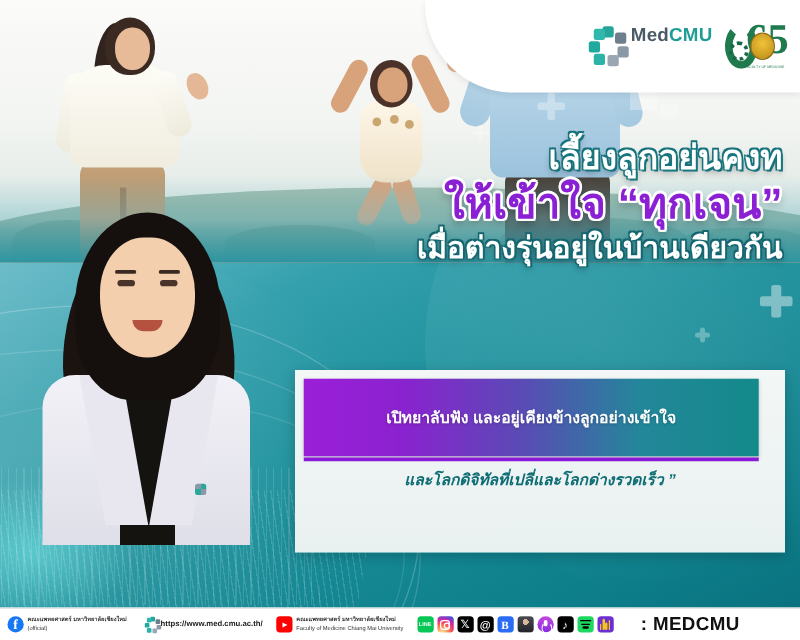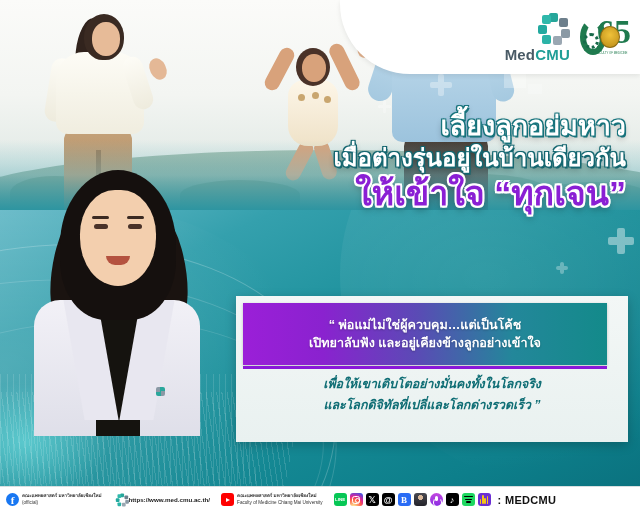--- a/index.html
+++ b/index.html
@@ -127,21 +127,21 @@
   #header-curve {
     position:absolute; right:0; top:0; width:300px; height:74px;
     background:#ffffff;
     border-bottom-left-radius:70px;
     box-shadow:0 2px 5px rgba(0,0,0,.08);
     z-index:6;
   }
   #logo-bar { position:absolute; right:0; top:0; width:300px; height:74px;
               display:flex; align-items:center; justify-content:flex-end; gap:10px;
               padding-right:14px; z-index:7; }
-  #medcmu-logo { display:flex; flex-direction:column; align-items:flex-end; gap:2px; }
+  #medcmu-logo { display:flex; flex-direction:row; align-items:flex-start; gap:2px; }
   .med-mark { width:32px; height:32px; position:relative; }
   .med-mark i { position:absolute; width:9px; height:9px; border-radius:2px;
                 background:#1fb2a6; display:block; }
   .med-mark i:nth-child(1){ left:11px; top:0; background:#26a69a; }
   .med-mark i:nth-child(2){ left:21px; top:5px; background:#6d7f8c; }
   .med-mark i:nth-child(3){ left:23px; top:16px; background:#8a99a5; }
   .med-mark i:nth-child(4){ left:15px; top:23px; background:#9aa7b2; }
   .med-mark i:nth-child(5){ left:4px; top:22px; background:#2bb3a7; }
   .med-mark i:nth-child(6){ left:0px; top:12px; background:#22a99f; }
   .med-mark i:nth-child(7){ left:4px; top:2px; background:#2fb8ab; }
@@ -272,21 +272,21 @@
   .ic-x  { background:#000; border-radius:3px; font-size:9px; }
   .ic-th { background:#000; border-radius:3px; font-size:9px; }
   .ic-bd { background:#2a6cf5; border-radius:3px; font-size:9px; font-family:"Liberation Serif",serif; }
   .ic-ph { background:#555; border-radius:3px; overflow:hidden;
            background-image:radial-gradient(circle at 50% 35%, #d8b79a 0 22%, rgba(0,0,0,0) 23%),
                             linear-gradient(180deg,#4a4a52,#23232a); }
   .ic-ap { background:linear-gradient(180deg,#c348e0,#8a2be2); border-radius:50%; }
   .ic-tt { background:#000; border-radius:3px; font-size:9px; }
   .ic-sp { background:#1ed760; border-radius:3px; }
   .ic-mw { background:#6b2fd4; border-radius:3px; }
-  .f-brand { font-size:11px; font-weight:700; color:#111; letter-spacing:.3px; margin-left:2px; white-space:nowrap;text-align:center; }
+  .f-brand { font-size:15px; font-weight:700; color:#111; letter-spacing:.3px; margin-left:17px; white-space:nowrap;text-align:center; }
   .ig-ring { width:8px;height:8px;border:1.4px solid #fff;border-radius:2.6px; position:relative; }
   .ig-ring::after{ content:""; position:absolute; left:1.6px; top:1.6px; width:3.2px;height:3.2px;
                    border:1.2px solid #fff; border-radius:50%; }
   .sp-bars{ width:9px;height:7px; position:relative; }
   .sp-bars i{ position:absolute; left:0; width:9px; height:1.3px; border-radius:2px; background:#000; }
   .sp-bars i:nth-child(1){ top:0; } .sp-bars i:nth-child(2){ top:2.8px; width:7px; left:1px;}
   .sp-bars i:nth-child(3){ top:5.4px; width:5px; left:2px;}
   .mw-bars{ width:9px;height:9px; position:relative; }
   .mw-bars i{ position:absolute; bottom:0; width:1.6px; background:#f5c518; border-radius:1px; }
   .mw-bars i:nth-child(1){ left:0; height:5px;}
@@ -380,23 +380,23 @@
     <div id="anniv-logo">
       <div class="an-6"></div>
       <div class="an-5">65</div>
       <div class="an-seal"></div>
       <div class="an-gear"></div>
       <div class="an-sub">FACULTY OF MEDICINE</div>
     </div>
   </div>
 
   <div id="headline">
-    <div class="hl hl-1">เลี้ยงลูกอย่มหาว</div>
+    <div class="hl hl-1">เลี้ยงลูกอย่นคงท</div>
+    <div class="hl hl-2">ให้เข้าใจ “ทุกเจน”</div>
     <div class="hl hl-3">เมื่อต่างรุ่นอยู่ในบ้านเดียวกัน</div>
-    <div class="hl hl-2">ให้เข้าใจ “ทุกเจน”</div>
   </div>
 
   <div id="photo-doctor">
     <div class="d-hairL"></div>
     <div class="d-hairR"></div>
     <div class="d-neck"></div>
     <div class="d-coat"></div>
     <div class="d-inner"></div>
     <div class="d-lapelL"></div>
     <div class="d-lapelR"></div>
@@ -408,26 +408,24 @@
     <div class="d-eyeR"></div>
     <div class="d-mouth"></div>
     <div class="d-badge">
         <span class="dot"></span>
       </div>
   </div>
 
 
   <div id="quote-panel">
     <div id="quote-grad">
-      <div class="q-line">“ พ่อแม่ไม่ใช่ผู้ควบคุม…แต่เป็นโค้ช</div>
       <div class="q-line">เปิทยาลับฟัง และอยู่เคียงข้างลูกอย่างเข้าใจ</div>
     </div>
     <div class="q-underline"></div>
     <div id="quote-sub">
-      <div class="qs-line">เพื่อให้เขาเติบโตอย่างมั่นคงทั้งในโลกจริง</div>
       <div class="qs-line">และโลกดิจิทัลที่เปลี่และโลกด่างรวดเร็ว ”</div>
     </div>
   </div>
 
   <div id="footer">
 
     <div class="f-item">
       <div class="ic ic-fb">
           <span>f</span>
         </div>

